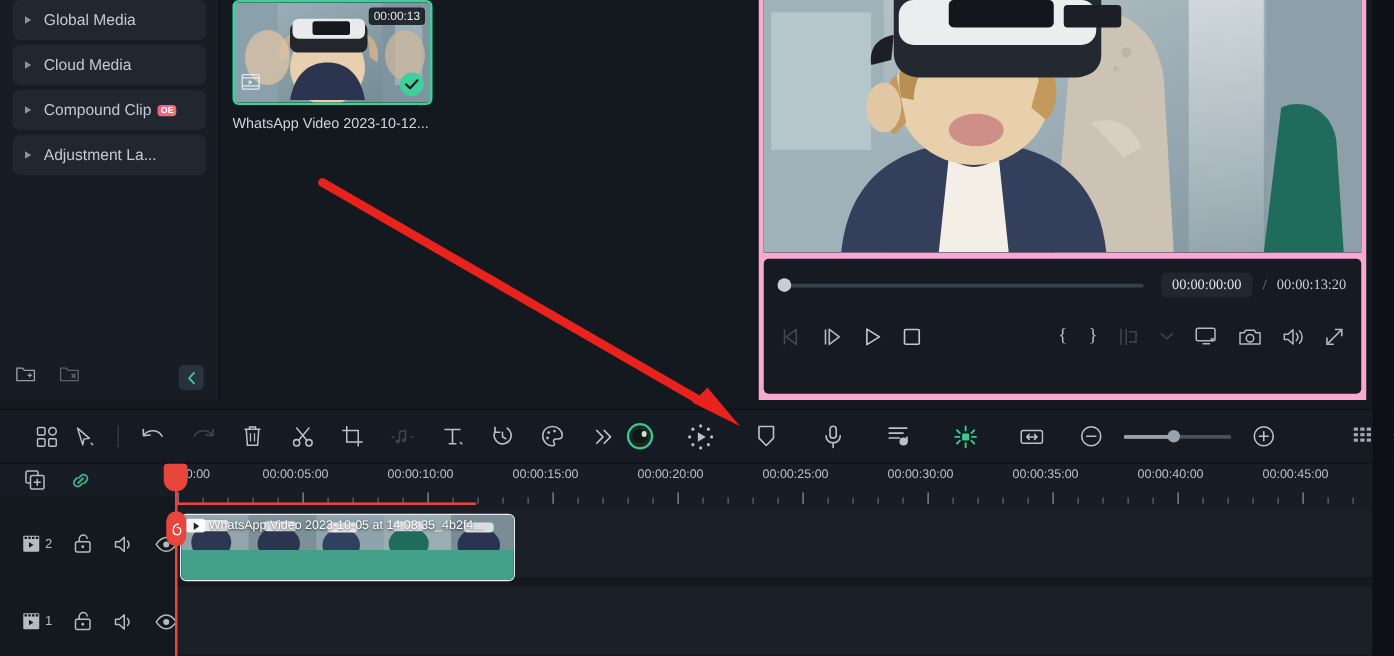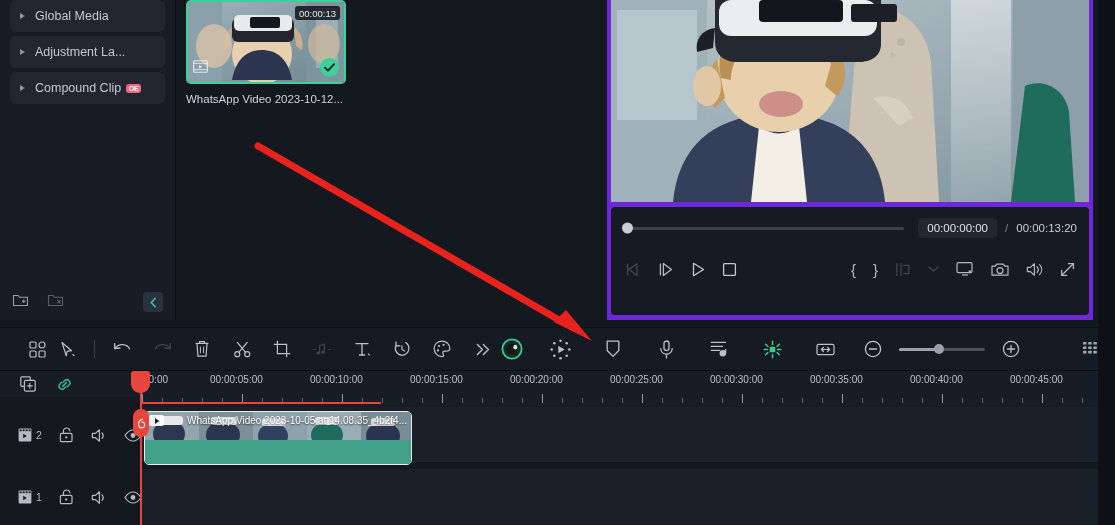--- a/index.html
+++ b/index.html
@@ -76,21 +76,22 @@
     display: flex; align-items: center; justify-content: center;
   }
   .media-name {
     color: #cdd3dd; font-size: 11.5px; margin-top: 9px;
     white-space: nowrap; overflow: hidden; text-overflow: ellipsis;
   }
 
   
   .preview-panel {
     position: absolute; left: 607px; top: 0; width: 486px; height: 320px;
-    background: #6d28d9;
+    background: #f9a8d4;
+    font-family: Liberation Serif, serif;
   }
   .preview-video {
     position: absolute; left: 4px; top: 0; width: 478px; height: 202px;
     background: #0a0c10; overflow: hidden;
   }
   .pv-controls {
     position: absolute; left: 4px; top: 207px; width: 478px; height: 108px;
     background: #161a22; border-radius: 4px;
   }
   .pv-row1 { display: flex; align-items: center; height: 42px; padding: 0 12px; }
@@ -187,21 +188,21 @@
     position: absolute; left: 4px; top: 4px; width: 268px; height: 54px;
     border-radius: 5px; overflow: hidden; border: 1.5px solid #e8ecf2;
     cursor: pointer;
   }
   .clip-strip { position: absolute; left:0; top:0; right:0; height: 28px; overflow: hidden; }
   .clip-body { position: absolute; left:0; top:28px; right:0; bottom:0; background: #43a088; }
   .clip-label {
     position: absolute; left: 22px; top: 3px; right: 4px;
     color: #fff; font-size: 10px; white-space: nowrap;
     overflow: hidden; text-overflow: ellipsis;
-    text-shadow: 0 1px 2px rgba(0,0,0,.75); pointer-events: none; text-align: right;
+    text-shadow: 0 1px 2px rgba(0,0,0,.75); pointer-events: none;
   }
   .clip-play {
     position: absolute; left: 4px; top: 3px; width: 15px; height: 11px;
     border-radius: 2px; background: rgba(255,255,255,.88);
     display: flex; align-items: center; justify-content: center;
   }
   .playhead {
     position: absolute; left: 140px; top: 0; width: 1.5px; height: 154px;
     background: #e8453c; z-index: 20;
   }
@@ -235,26 +236,30 @@
 <div id="app">
 
   <div class="lib-sidebar">
     <div class="lib-list">
       <div class="lib-item">
         <span class="lib-caret"></span>
         <span class="lib-label">Global Media</span>
       </div>
       <div class="lib-item">
         <span class="lib-caret"></span>
-        <span class="lib-label">Adjustment La...</span>
+        <span class="lib-label">Cloud Media</span>
       </div>
       <div class="lib-item">
         <span class="lib-caret"></span>
         <span class="lib-label">Compound Clip</span>
         <span class="badge-oe">OE</span>
+      </div>
+      <div class="lib-item">
+        <span class="lib-caret"></span>
+        <span class="lib-label">Adjustment La...</span>
       </div>
     </div>
 
     <div class="lib-footer">
       <span class="fbtn" title="New Folder">
         <svg width="17" height="15" viewBox="0 0 17 15" fill="none">
           <path d="M1.5 12.5V2.5h4.5l1.5 1.8h8v8.2z" stroke="#c3c9d4" stroke-width="1.1" fill="none"></path>
           <path d="M10 8.3h3.6M11.8 6.6v3.4" stroke="#c3c9d4" stroke-width="1.1"></path>
         </svg>
       </span>

